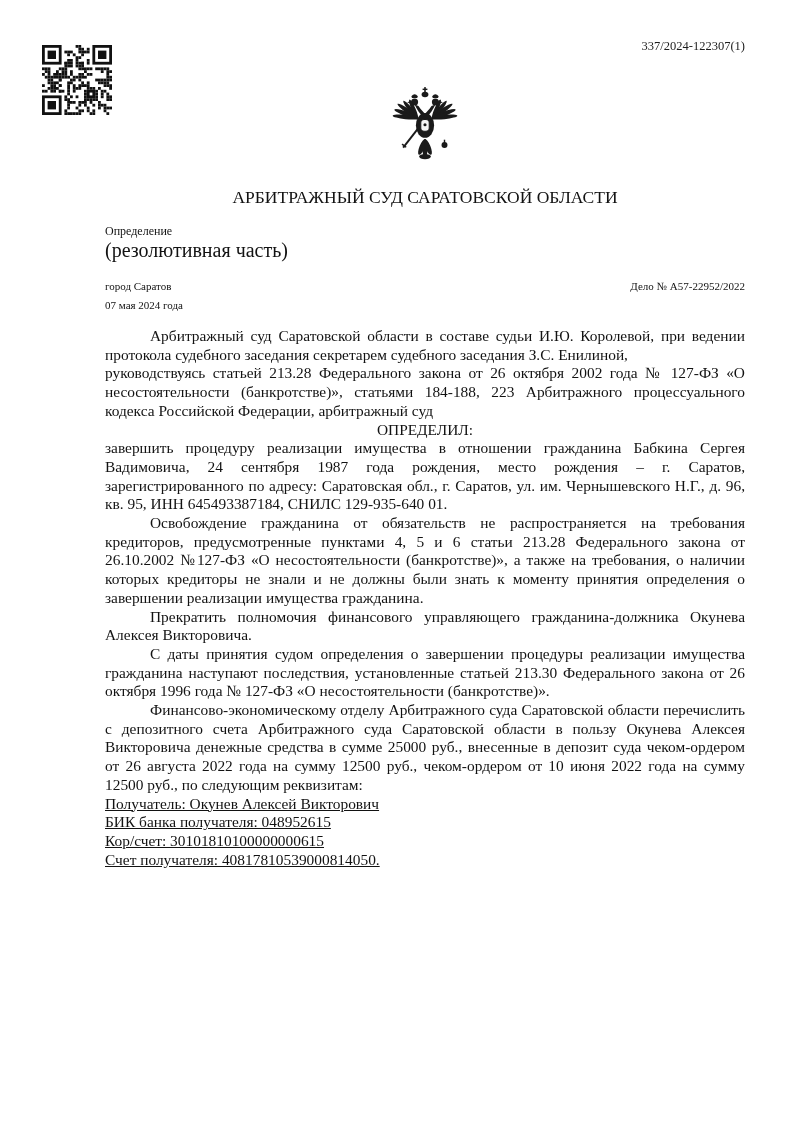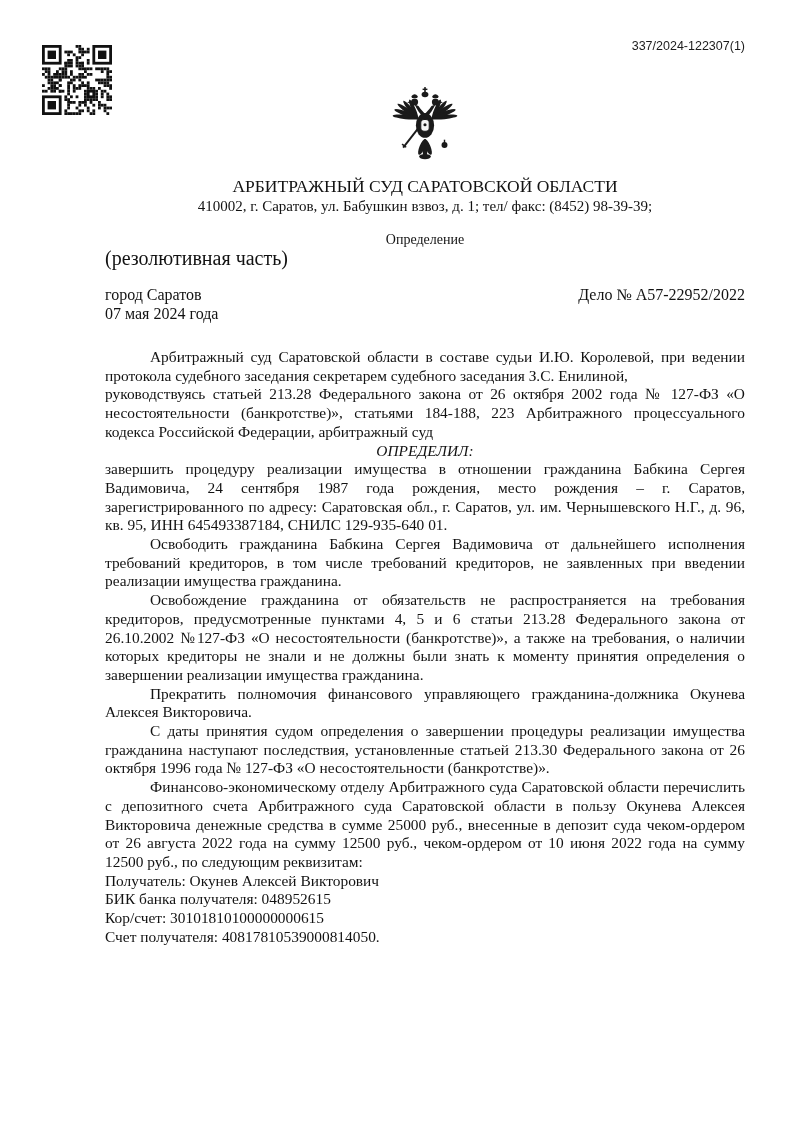--- a/index.html
+++ b/index.html
@@ -3,35 +3,35 @@
 <meta charset="utf-8">
 <style>
   html,body{margin:0;padding:0;background:#fff;}
   .page{
     position:relative;width:800px;height:1131px;background:#ffffff;
     font-family:"Liberation Serif","DejaVu Serif",serif;color:#121212;overflow:hidden;
   }
   .qr{position:absolute;left:42px;top:45px;width:70px;height:70px;}
   .stamp{
     position:absolute;top:39px;right:55px;
-    font-family:Liberation Sans, sans-serif;
+    font-family:Liberation Serif, serif;
     font-size:12.5px;color:#1c1c1c;
   }
   .content{position:absolute;left:105px;top:85px;width:640px;}
   .emblem{display:block;margin:0 auto;}
-  .court-name{text-align:center;font-size:17.5px;line-height:21px;margin-top:5px;white-space:nowrap;}
+  .court-name{text-align:center;font-size:17.5px;line-height:21px;margin-top:16px;white-space:nowrap;}
   .addr{text-align:center;font-size:15px;line-height:19px;}
-  .doc-title{text-align:center;font-size:14px;line-height:19px;margin-top:14px;}
+  .doc-title{font-size:12px;line-height:19px;margin-top:14px;}
   .doc-subtitle{text-align:left;font-size:20px;line-height:19px;}
-  .case-row{display:flex;justify-content:space-between;align-items:flex-start;margin-top:17px;font-size:16px;line-height:19px;}
-  .body-text{margin-top:25px;font-size:15.4px;line-height:18.7px;text-align:justify;}
+  .case-row{display:flex;justify-content:space-between;align-items:flex-start;margin-top:17px;font-size:11px;line-height:19px;}
+  .body-text{margin-top:12px;font-size:15.4px;line-height:18.7px;text-align:justify;}
   .body-text p{margin:0;}
   .p-indent{text-indent:45px;}
-  .heading{text-align:center;text-indent:0;font-style:italic;}
-  .req{margin-left:40px;text-align:left;}
+  .heading{text-align:center;text-indent:0;}
+  .req{margin-left:40px;text-align:left;text-decoration:underline;}
 </style>
 </head>
 <body>
 
 <div class="page">
 
   <div class="qr" id="qr"><svg width="70" height="70" viewBox="0 0 70 70" xmlns="http://www.w3.org/2000/svg">
         <rect x="33.60" y="0.00" width="2.80" height="2.80" fill="#111"></rect>
         <rect x="36.40" y="0.00" width="2.80" height="2.80" fill="#111"></rect>
         <rect x="36.40" y="2.80" width="2.80" height="2.80" fill="#111"></rect>
@@ -307,39 +307,37 @@
 
         <circle cx="90" cy="90" r="4.6"></circle>
         <rect x="88.9" y="82" width="2.2" height="5"></rect>
       </g>
 
       <rect x="53.5" y="51" width="13" height="18" rx="5" fill="#f5f5f5" stroke="#1a1a1a" stroke-width="1.6"></rect>
       <circle cx="60" cy="59" r="2.4" fill="#1a1a1a"></circle>
     </svg>
 
     <div class="court-name">АРБИТРАЖНЫЙ СУД САРАТОВСКОЙ ОБЛАСТИ</div>
-    <div class="addr">410002, г. Саратов, ул. Бабушкин взвоз, д. 1; тел/ факс: (8452) 98-39-39;</div>
 
     <div class="doc-title">Определение</div>
     <div class="doc-subtitle">(резолютивная часть)</div>
 
     <div class="case-row">
       <div>
         <div>город Саратов</div>
         <div>07 мая 2024 года</div>
       </div>
       <div>Дело № А57-22952/2022</div>
     </div>
 
     <div class="body-text">
       <p class="p-indent">Арбитражный суд Саратовской области в составе судьи И.Ю. Королевой, при ведении протокола судебного заседания секретарем судебного заседания З.С. Енилиной,</p>
       <p>руководствуясь статьей 213.28 Федерального закона от 26 октября 2002 года № 127-ФЗ «О несостоятельности (банкротстве)», статьями 184-188, 223 Арбитражного процессуального кодекса Российской Федерации, арбитражный суд</p>
       <p class="heading">ОПРЕДЕЛИЛ:</p>
       <p>завершить процедуру реализации имущества в отношении гражданина Бабкина Сергея Вадимовича, 24 сентября 1987 года рождения, место рождения – г. Саратов, зарегистрированного по адресу: Саратовская обл., г. Саратов, ул. им. Чернышевского Н.Г., д. 96, кв. 95, ИНН 645493387184, СНИЛС 129-935-640 01.</p>
-      <p class="p-indent">Освободить гражданина Бабкина Сергея Вадимовича от дальнейшего исполнения требований кредиторов, в том числе требований кредиторов, не заявленных при введении реализации имущества гражданина.</p>
       <p class="p-indent">Освобождение гражданина от обязательств не распространяется на требования кредиторов, предусмотренные пунктами 4, 5 и 6 статьи 213.28 Федерального закона от 26.10.2002 №127-ФЗ «О несостоятельности (банкротстве)», а также на требования, о наличии которых кредиторы не знали и не должны были знать к моменту принятия определения о завершении реализации имущества гражданина.</p>
       <p class="p-indent">Прекратить полномочия финансового управляющего гражданина-должника Окунева Алексея Викторовича.</p>
       <p class="p-indent">С даты принятия судом определения о завершении процедуры реализации имущества гражданина наступают последствия, установленные статьей 213.30 Федерального закона от 26 октября 1996 года № 127-ФЗ «О несостоятельности (банкротстве)».</p>
       <p class="p-indent">Финансово-экономическому отделу Арбитражного суда Саратовской области перечислить с депозитного счета Арбитражного суда Саратовской области в пользу Окунева Алексея Викторовича денежные средства в сумме 25000 руб., внесенные в депозит суда чеком-ордером от 26 августа 2022 года на сумму 12500 руб., чеком-ордером от 10 июня 2022 года на сумму 12500 руб., по следующим реквизитам:</p>
       <p class="req">Получатель: Окунев Алексей Викторович</p>
       <p class="req">БИК банка получателя: 048952615</p>
       <p class="req">Кор/счет: 30101810100000000615</p>
       <p class="req">Счет получателя: 40817810539000814050.</p>
     </div>
 

